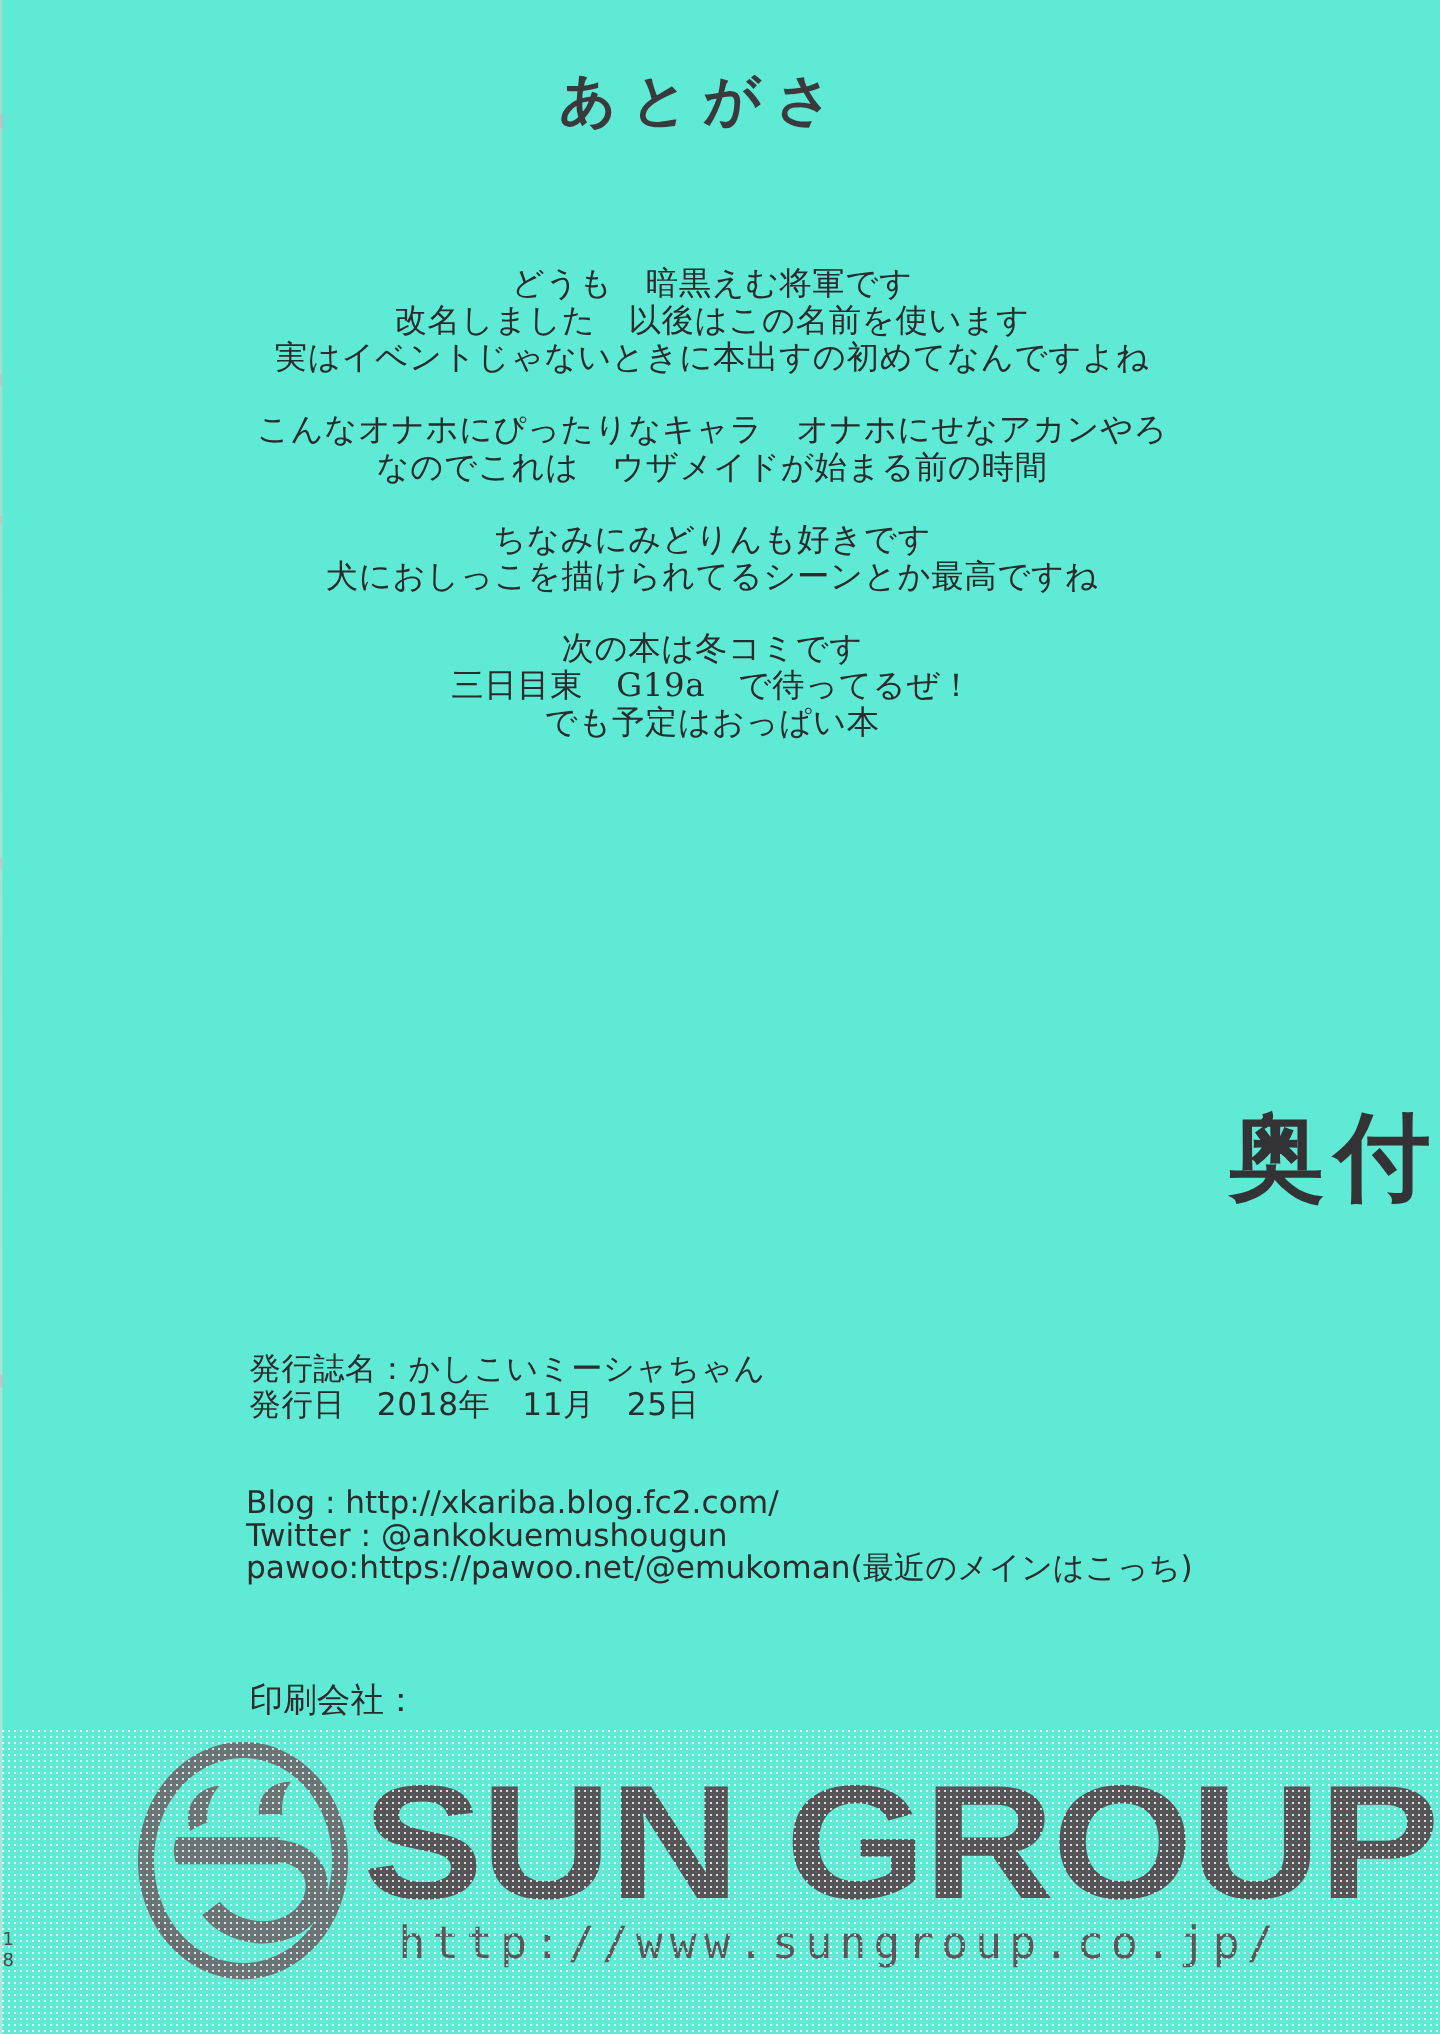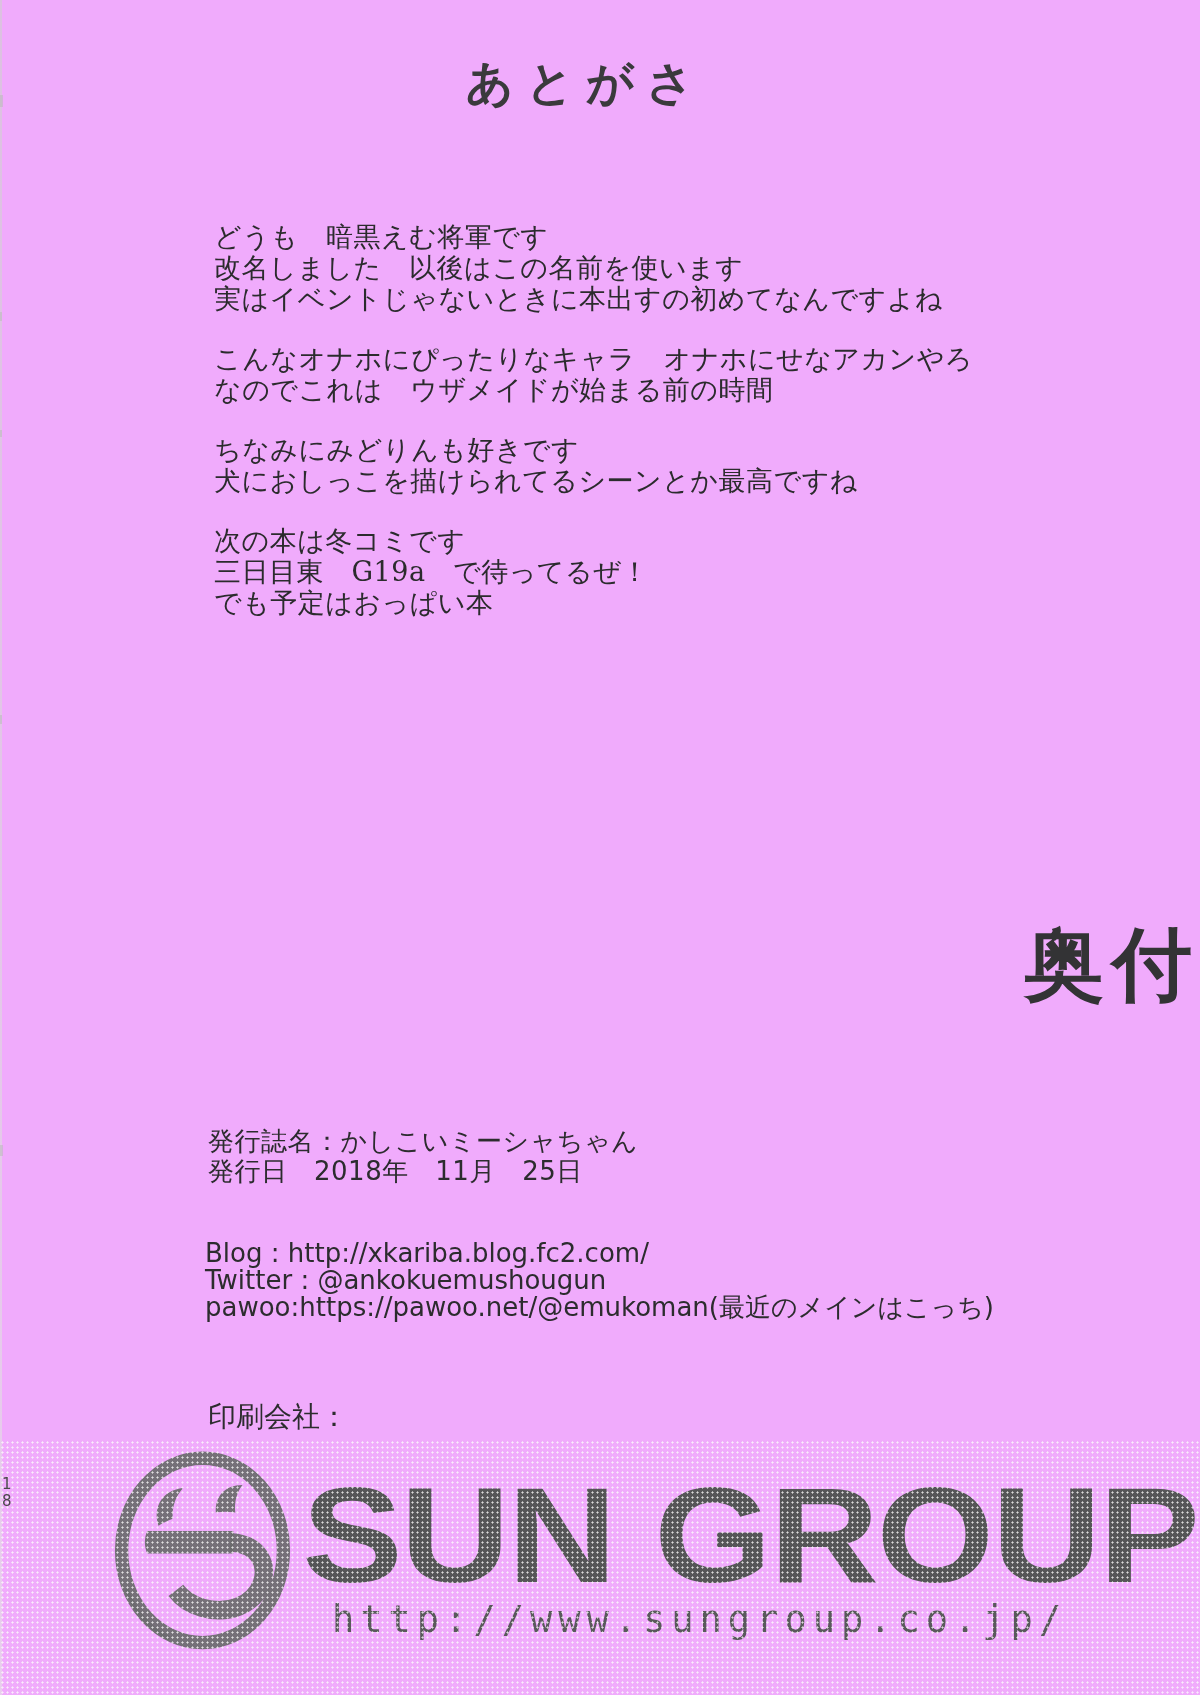--- a/index.html
+++ b/index.html
@@ -1,39 +1,39 @@
 <!DOCTYPE html>
 <html><head>
 <meta charset="utf-8">
 <style>
   html,body{margin:0;padding:0;background:#d9d9d9;}
   .page{
     position:relative;
     width:1200px;height:1695px;
     margin:0 auto;
-    background:#f0abfc;
+    background:#5eead4;
     overflow:hidden;
     color:#2d2d2f;
     font-family:"DejaVu Serif",serif;
   }
   
   .afterword-title{
     position:absolute;top:52px;left:0;width:1200px;
     text-align:center;
     font-size:47px;font-weight:600;letter-spacing:12px;
     color:#3a3a3c;
     transform:translateX(-14px);
   }
   .afterword-body{
     position:absolute;left:214px;top:192px;
     font-size:27px;line-height:31px;letter-spacing:.5px;
     color:#2b2b2d;
   }
   .afterword-body p{margin:0 0 29px 0;}
-  .afterword-body .line{white-space:pre;}
+  .afterword-body .line{white-space:pre;text-align:center;}
   
   .colophon-title{
     position:absolute;top:912px;left:0;width:1200px;
     text-align:right;
     font-family:"DejaVu Sans",sans-serif;
     font-size:80px;font-weight:bold;letter-spacing:8px;
     color:#333335;
   }
   .pub-info{
     position:absolute;left:208px;top:1126px;
@@ -73,21 +73,21 @@
     color:#59595b;white-space:nowrap;
   }
   .halftone-overlay{
     position:absolute;left:0;top:0;right:0;bottom:0;
     background-image:radial-gradient(rgba(253,253,252,.8) 26%, rgba(253,253,252,0) 32%);
     background-size:5px 5px;
     pointer-events:none;
   }
   
   .page-number{
-    position:absolute;left:2px;top:1476px;width:14px;
+    position:absolute;left:2px;top:1608px;width:14px;
     font-family:"DejaVu Sans",sans-serif;
     font-size:15px;line-height:17px;color:#4a4a4a;
     word-break:break-all;text-align:left;
   }
   .scan-artifact{position:absolute;background:#b9b9b9;opacity:.55;}
   .a1{left:0;top:95px;width:3px;height:12px;}
   .a2{left:0;top:312px;width:2px;height:9px;}
   .a3{left:0;top:430px;width:2px;height:7px;}
   .a4{left:0;top:715px;width:2px;height:9px;}
   .a5{left:0;top:1145px;width:3px;height:11px;}

